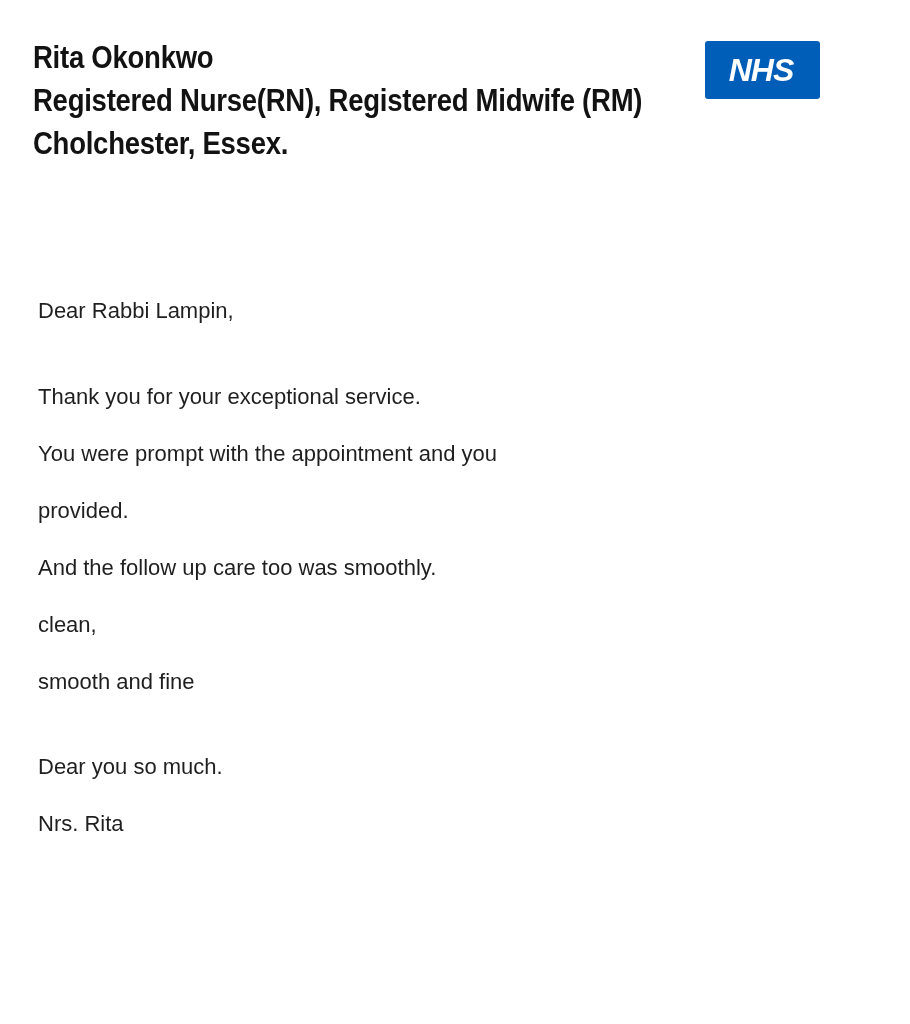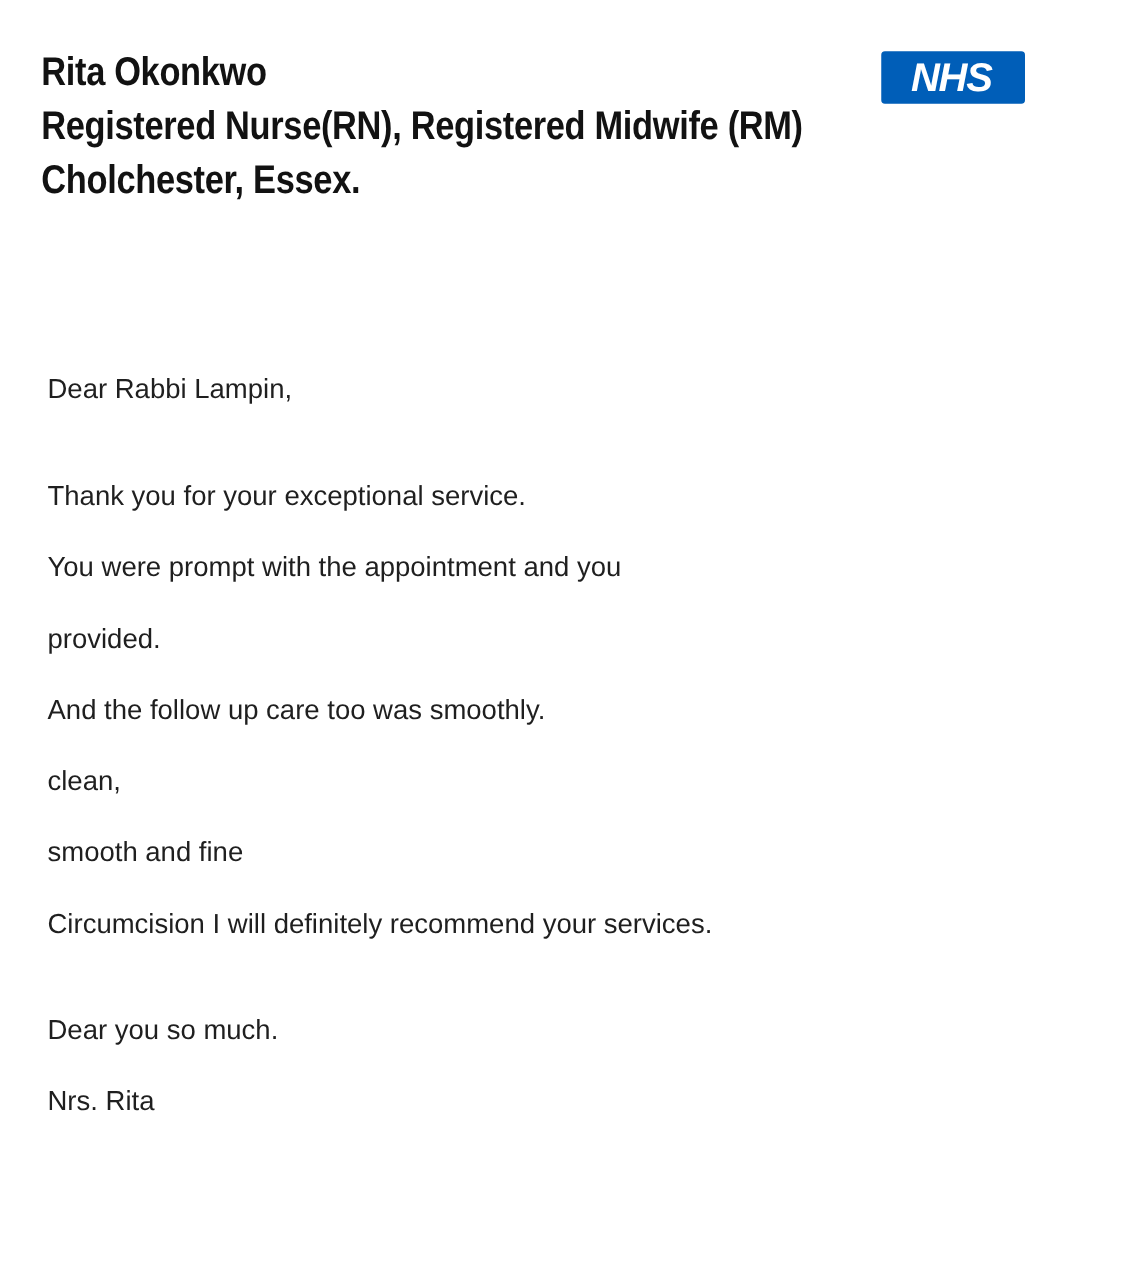--- a/index.html
+++ b/index.html
@@ -30,21 +30,21 @@
     letter-spacing: -0.3px;
     white-space: nowrap;
   }
 
   
   .nhs-logo {
     position: absolute;
     left: 705px;
     top: 41px;
     width: 115px;
-    height: 42px;
+    height: 58px;
     background: #005EB8;
     border-radius: 3px;
     display: flex;
     align-items: center;
     justify-content: center;
   }
   .nhs-logo span {
     color: #ffffff;
     font-weight: 700;
     font-style: italic;
@@ -87,18 +87,17 @@
   </div>
 
   <div class="letter-body">
     <p>Dear Rabbi Lampin,</p>
     <p class="gap-lg">Thank you for your exceptional service.</p>
     <p>You were prompt with the appointment and you</p>
     <p>provided.</p>
     <p>And the follow up care too was smoothly.</p>
     <p>clean,</p>
     <p>smooth and fine</p>
-    <p>Circumcision I will definitely recommend your services.</p>
     <p class="gap-md">Dear you so much.</p>
     <p>Nrs. Rita</p>
   </div>
 
 </div>
 
 </body></html>

